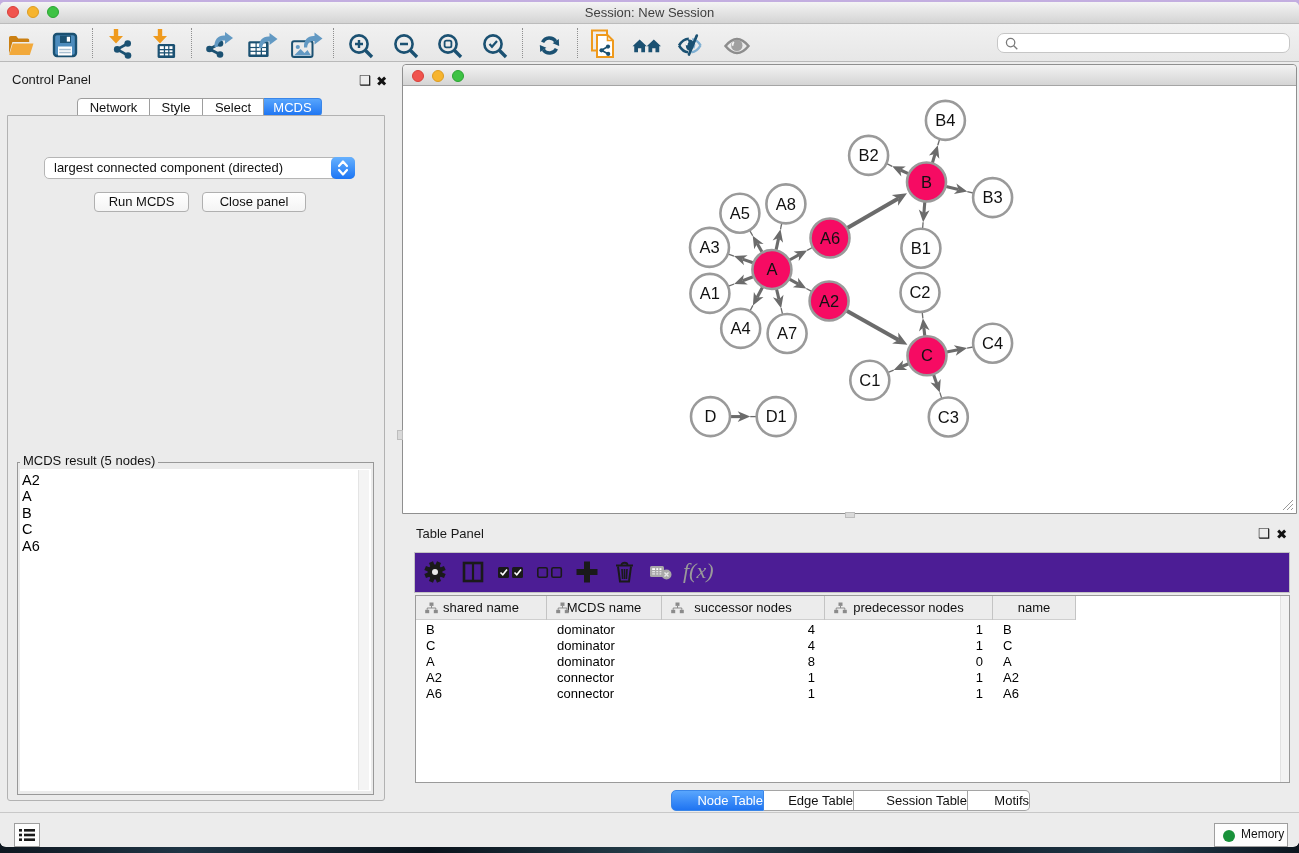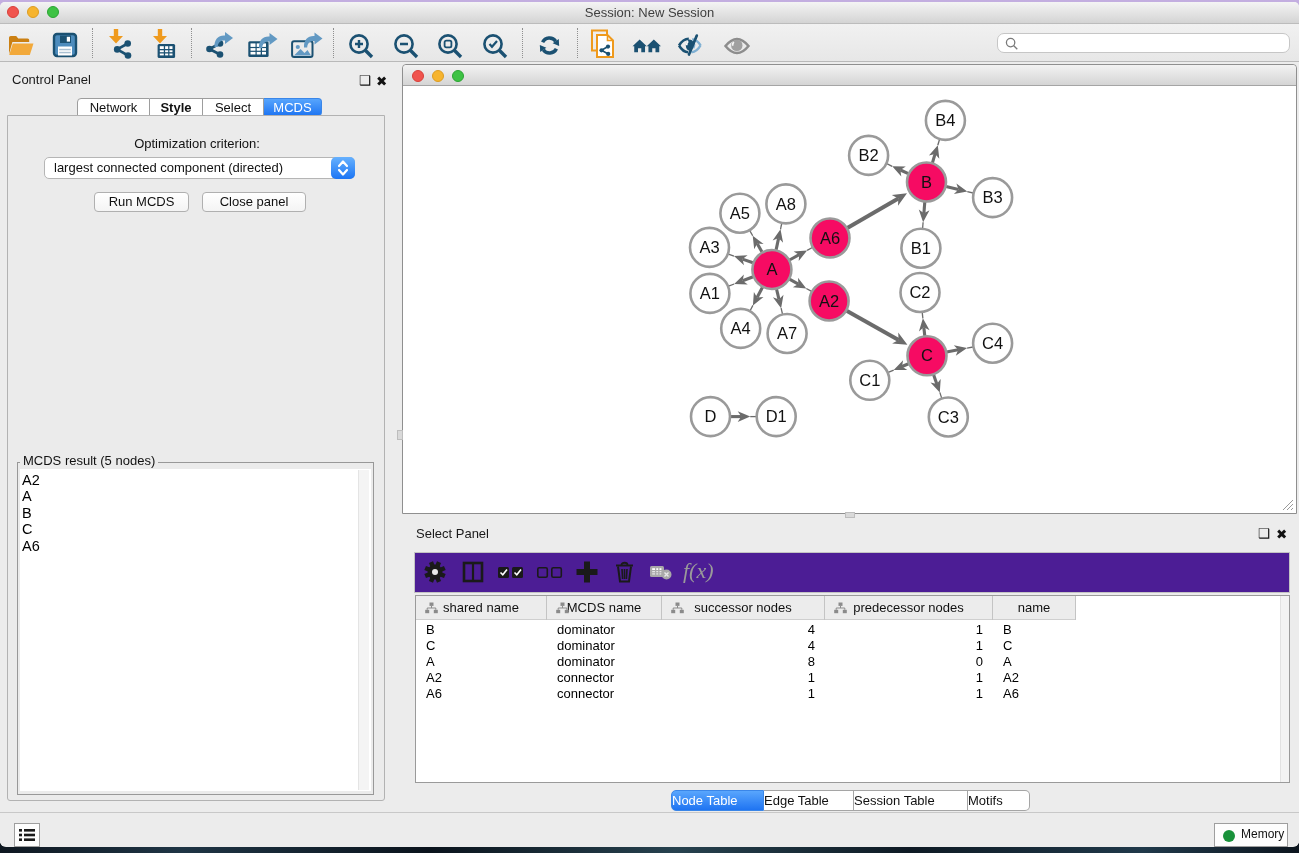--- a/index.html
+++ b/index.html
@@ -61,21 +61,21 @@
 #tp-table { position:absolute; left:415px; top:593px; width:875px; height:188px;
   border:1px solid #9a9a9a; background:#fff; }
 #tp-header { position:absolute; left:0; top:0; width:660px; height:24px; background:#ececec;
   border-bottom:1px solid #cfcfcf; border-right:1px solid #c4c4c4; font-size:13px; color:#111; }
 #tp-scroll { position:absolute; right:0; top:0; width:9px; height:186px; background:#f3f3f3; border-left:1px solid #e2e2e2; }
 .hcell { position:absolute; top:0; height:24px; border-right:1px solid #c4c4c4; text-align:center; line-height:24px; }
 .hicon { position:absolute; left:9px; top:6px; }
 .trow { position:absolute; font-size:13px; color:#000; height:16px; line-height:16px; }
 #tp-tabs { position:absolute; left:671px; top:788px; height:21px; }
 .btab { position:relative; float:left; height:21px; border:1px solid #a5a5a5; border-left:none;
-  background:#fff; font-size:13px; color:#111; text-align:left; line-height:20px; }
+  background:#fff; font-size:13px; color:#111; text-align:right; line-height:20px; }
 .btab.first { border-left:1px solid #a5a5a5; border-radius:5px 0 0 5px; }
 .btab.sel { background:linear-gradient(180deg,#59a6fd,#1f74f2); color:#fff; border-color:#3a86e8; }
 .btab.last { border-radius:0 5px 5px 0; }
 
 #statusbar { position:absolute; left:0; top:810px; width:100%; height:33px;
   border-top:1px solid #c8c8c8; background:#ececec; }
 #sb-listbtn { position:absolute; left:14px; top:10px; width:26px; height:24px;
   background:#fdfdfd; border:1px solid #9e9e9e; }
 #sb-mem { position:absolute; right:11px; top:10px; width:74px; height:24px;
   background:#fdfdfd; border:1px solid #9e9e9e; font-size:12px; color:#111;text-decoration:underline; }
@@ -230,26 +230,25 @@
 <line x1="8.8" y1="8.8" x2="12.3" y2="12.3" stroke="#7a7a7a" stroke-width="1.3"></line>
         </svg>
       </div>
   </div>
 
   <div id="cp-title">Control Panel</div>
   <span class="winbtn" style="left:359px; top:70px;">❑</span>
   <span class="winbtn" style="left:376px; top:71px;">✖</span>
   <div id="cp-tabs">
     <div class="tab first" style="width:73px;">Network</div>
-    <div class="tab" style="width:53px;font-weight:bold;">Style</div>
+    <div class="tab" style="width:53px;">Style</div>
     <div class="tab" style="width:61px;">Select</div>
     <div class="tab sel" style="width:58px;">MCDS</div>
   </div>
   <div id="cp-box">
-    <div id="opt-label">Optimization criterion:</div>
     <div id="dropdown">largest connected component (directed)
       <div id="dd-step"><svg width="24" height="22" viewBox="0 0 24 22">
 <path d="M8 9 L12 4.5 L16 9" fill="none" stroke="#fff" stroke-width="2.2" stroke-linecap="round" stroke-linejoin="round"></path>
 <path d="M8 13 L12 17.5 L16 13" fill="none" stroke="#fff" stroke-width="2.2" stroke-linecap="round" stroke-linejoin="round"></path>
           </svg></div>
     </div>
     <div class="btn" style="left:86px; width:95px;">Run MCDS</div>
     <div class="btn" style="left:194px; width:104px;">Close panel</div>
     <div id="fieldset">
       <div id="fs-border"></div>
@@ -368,21 +367,21 @@
 <text x="466.8" y="299.9" text-anchor="middle" font-size="16.5" fill="#111">C1</text>
 <text x="545.3" y="336.6" text-anchor="middle" font-size="16.5" fill="#111">C3</text>
 <text x="307.5" y="336.2" text-anchor="middle" font-size="16.5" fill="#111">D</text>
 <text x="373.2" y="336.2" text-anchor="middle" font-size="16.5" fill="#111">D1</text>
     </svg>
     <svg style="position:absolute; right:2px; bottom:2px;" width="14" height="14">
       <path d="M13 3 L3 13 M13 7 L7 13 M13 11 L11 13" stroke="#9a9a9a" stroke-width="1" fill="none"></path>
     </svg>
   </div>
 
-  <div id="tp-title">Select Panel</div>
+  <div id="tp-title">Table Panel</div>
   <span class="winbtn" style="left:1258px; top:523px;">❑</span>
   <span class="winbtn" style="left:1276px; top:524px;">✖</span>
   <div id="tp-toolbar">
       <svg style="position:absolute;left:9px;top:8px;" width="22" height="22" viewBox="0 0 22 22">
         <circle cx="11" cy="11" r="7.4" fill="#1a1a1a"></circle>
         <rect x="-2.2" y="-2.2" width="4.4" height="4.4" transform="translate(18.8 14.2) rotate(22)" fill="#1a1a1a"></rect>
         <rect x="-2.2" y="-2.2" width="4.4" height="4.4" transform="translate(14.2 18.8) rotate(68)" fill="#1a1a1a"></rect>
         <rect x="-2.2" y="-2.2" width="4.4" height="4.4" transform="translate(7.8 18.8) rotate(112)" fill="#1a1a1a"></rect>
         <rect x="-2.2" y="-2.2" width="4.4" height="4.4" transform="translate(3.2 14.2) rotate(158)" fill="#1a1a1a"></rect>
         <rect x="-2.2" y="-2.2" width="4.4" height="4.4" transform="translate(3.2 7.8) rotate(202)" fill="#1a1a1a"></rect>

